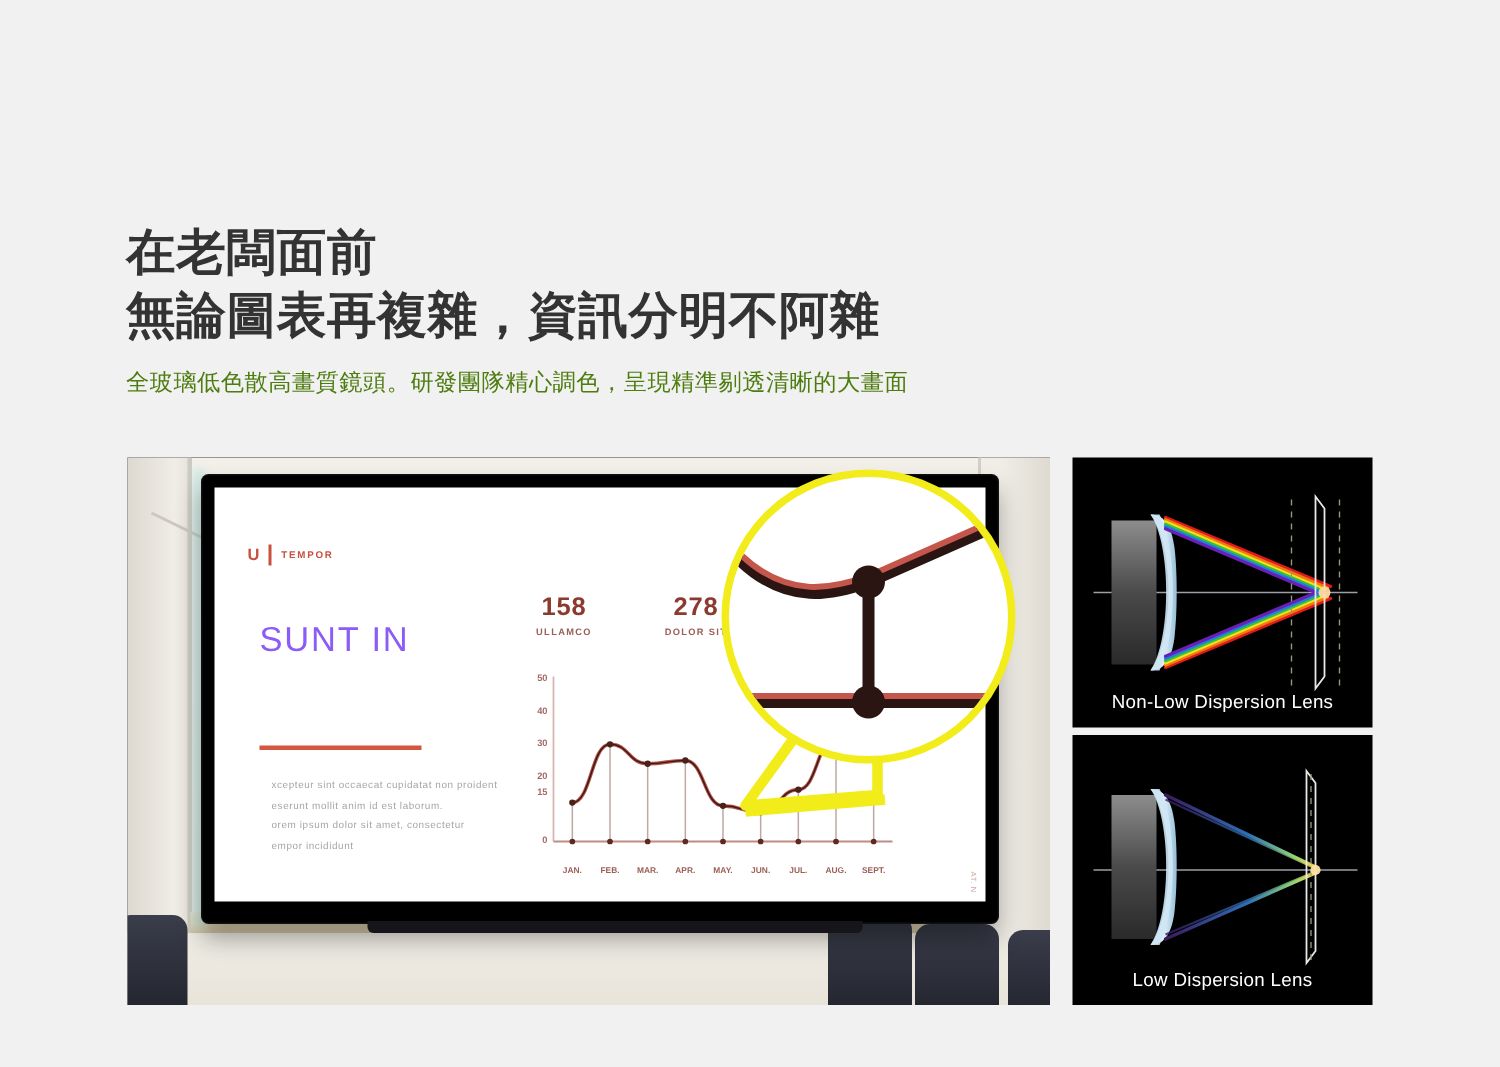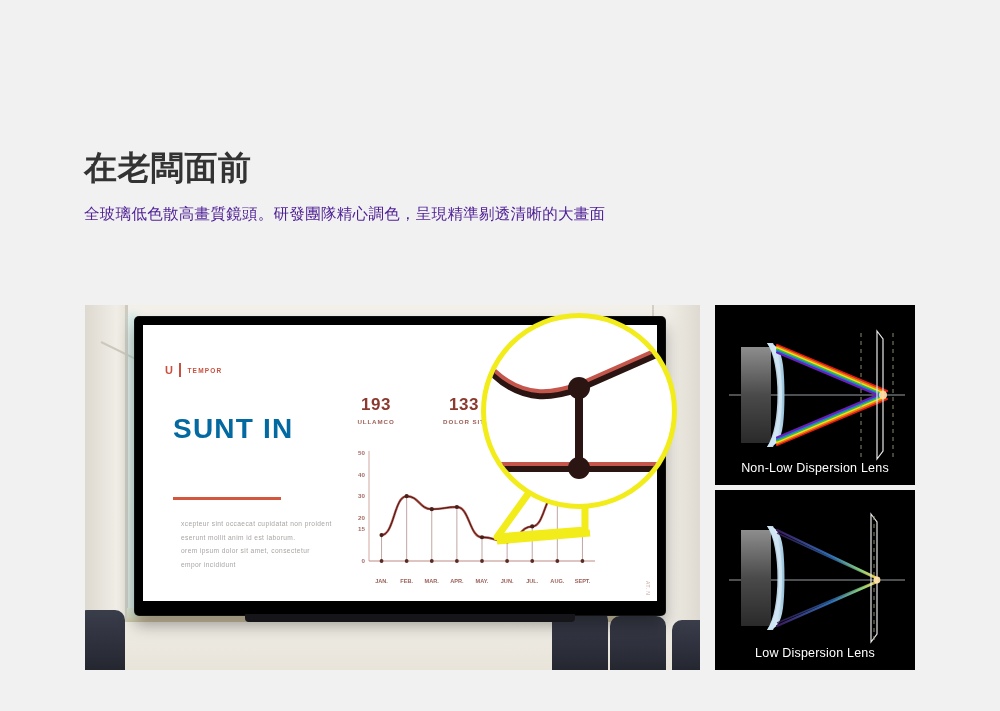--- a/index.html
+++ b/index.html
@@ -47,21 +47,21 @@
   .h-line {
     font-size: 33px;
     font-weight: bold;
     color: #333333;
     line-height: 1.28;
     letter-spacing: 0.5px;
   }
   .sub-desc {
     margin-top: 14px;
     font-size: 15.5px;
-    color: #4c1d95;
+    color: #4d7c0f;
     letter-spacing: 0.3px;
     line-height: 1.45;
   }
 
   
   .media {
     position: absolute;
     left: 85px;
     top: 305px;
     width: 830px;
@@ -171,21 +171,21 @@
   }
   .slide-logo .bar {
     width: 2px; height: 14px; background: #c9503f;
   }
   .slide-logo .word {
     font-size: 6.5px; color: #c9503f; letter-spacing: 1.2px; font-weight: bold;
   }
 
   .slide-title {
     position: absolute; left: 30px; top: 88px;
-    font-size: 28px; font-weight: bold; color: #0369a1;
+    font-size: 23px; font-weight: normal; color: #8b5cf6;
     letter-spacing: 1.2px;
   }
   .slide-sub {
     position: absolute; left: 31px; top: 118px;
     font-size: 8.5px; color: #8d8a88; line-height: 1.62; letter-spacing: .6px;
   }
   .slide-rule {
     position: absolute; left: 30px; top: 172px;
     width: 108px; height: 3px; background: #d4563f;
   }
@@ -278,20 +278,21 @@
   .lens-svg { position: absolute; left: 0; top: 0; }
 </style>
 </head>
 <body>
 
 <div class="page">
 
 
   <div class="headings">
     <div class="h-line">在老闆面前</div>
+    <div class="h-line">無論圖表再複雜，資訊分明不阿雜</div>
     <div class="sub-desc">全玻璃低色散高畫質鏡頭。研發團隊精心調色，呈現精準剔透清晰的大畫面</div>
   </div>
 
   <div class="media">
 
     <div class="photo">
 
       <div class="room-wall"></div>
       <div class="wall-left-panel"></div>
       <div class="wall-left-edge"></div>
@@ -327,25 +328,25 @@
             <div>xcepteur sint occaecat cupidatat non proident</div>
             <div>eserunt mollit anim id est laborum.</div>
             <div>orem ipsum dolor sit amet, consectetur</div>
             <div>empor incididunt</div>
           </div>
 
           <div class="chart">
 
             <div class="stats">
               <div class="stat">
-                <div class="stat-num">193</div>
+                <div class="stat-num">158</div>
                 <div class="stat-cap">ULLAMCO</div>
               </div>
               <div class="stat">
-                <div class="stat-num">133</div>
+                <div class="stat-num">278</div>
                 <div class="stat-cap">DOLOR SIT</div>
               </div>
               <div class="stat">
                 <div class="stat-num">312</div>
                 <div class="stat-cap">TEMPOR</div>
               </div>
             </div>
 
             <div class="plot" id="plot-area">
                 <svg width="252" height="126" viewBox="0 0 252 126">

